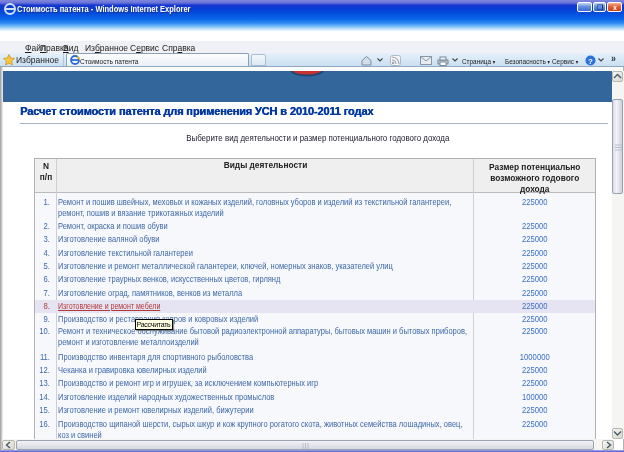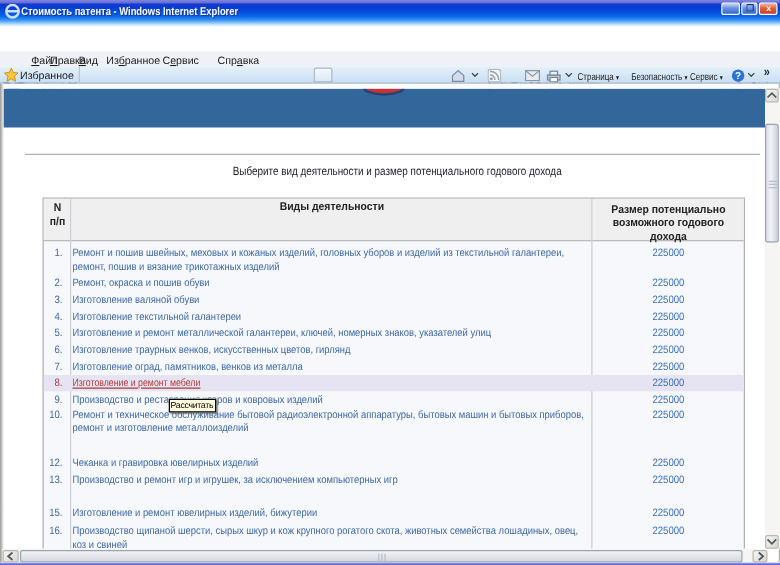--- a/index.html
+++ b/index.html
@@ -1,17 +1,17 @@
 <!DOCTYPE html>
 <html><head><meta charset="utf-8">
 <style>
 html,body{margin:0;padding:0;}
 body{width:624px;height:452px;overflow:hidden;position:relative;
  font-family:"Liberation Sans", sans-serif;background:#fff;}
-#titlebar{position:absolute;left:0;top:0;width:624px;height:21px;
+#titlebar{position:absolute;left:0;top:0;width:624px;height:31px;
  background:linear-gradient(#8087db 0%,#6a73d8 9%,#1537cf 17%,#063fd6 30%,#0450dd 45%,#0a66ea 62%,#2f8ef2 75%,#7fc0f7 86%,#c8e4fa 94%,#e8f4fd 100%);}
 .ttxt{position:absolute;left:16.5px;top:3.5px;font-size:9px;font-weight:bold;color:#fff;
  text-shadow:1px 1px 1px #1a2f8a;white-space:nowrap;transform:scaleX(.835);transform-origin:0 50%;}
 .wbtn{position:absolute;top:2px;height:10px;border-radius:2px;border:1px solid #fff;box-sizing:border-box;}
 #btnmin{left:577px;width:15px;background:linear-gradient(#c2d8f4,#6890e0 45%,#3a68cc);}
 #btnmax{left:593px;width:13px;background:linear-gradient(#c2d8f4,#6890e0 45%,#3a68cc);}
 #btncls{left:607px;width:15px;background:linear-gradient(#f4b694,#e06038 45%,#cc4018);}
 .wg{position:absolute;color:#fff;font-size:7px;line-height:7px;font-weight:bold;}
 #navbar{position:absolute;left:0;top:19px;width:624px;height:22px;
  background:linear-gradient(#ecf5fd,#d8e9f8 60%,#c6ddf2);border-bottom:1px solid #b8cfe4;box-sizing:border-box;margin-top:36px;}
@@ -136,28 +136,36 @@
  <svg width="8" height="6" style="position:absolute;left:610px;top:6px">
       <path d="M1 1 L4 4.5 L7 1" stroke="#333" stroke-width="1.3" fill="none"></path>
     </svg>
 </div>
 <div id="menubar">
  <div class="mi" style="left:25px"><u>Ф</u>айл</div>
  <div class="mi" style="left:40px"><u>П</u>равка</div>
  <div class="mi" style="left:63px"><u>В</u>ид</div>
  <div class="mi" style="left:85px">Из<u>б</u>ранное</div>
  <div class="mi" style="left:130px">С<u>е</u>рвис</div>
- <div class="mi" style="left:174px">Спр<u>а</u>вка</div>
+ <div class="mi" style="left:162px">Спр<u>а</u>вка</div>
 </div>
 <div id="tabrow">
  <div id="favbtn">
   <svg width="12" height="12" style="position:absolute;left:3px;top:1px">
    <path d="M6 0.5 L7.6 4 L11.5 4.4 L8.6 7 L9.4 11 L6 9 L2.6 11 L3.4 7 L0.5 4.4 L4.4 4 Z" fill="#f8c83c" stroke="#d89018" stroke-width="0.8"></path>
   </svg>
   <div id="favtxt">Избранное</div>
+ </div>
+ <div id="tab">
+  <svg width="10" height="10" style="position:absolute;left:3px;top:1px">
+   <circle cx="5" cy="5" r="4" fill="none" stroke="#2a6ad8" stroke-width="1.8"></circle>
+   <path d="M1 5 H9" stroke="#2a6ad8" stroke-width="1.8"></path>
+   <path d="M7 2 Q10 3 9.5 5" stroke="#e8b820" stroke-width="1.4" fill="none"></path>
+  </svg>
+  <div id="tabtxt">Стоимость патента</div>
  </div>
  <div id="tabstub"></div>
  <svg width="13" height="11" style="position:absolute;left:360px;top:2px">
   <path d="M2 5.5 L6.5 1.5 L11 5.5 V10 H2 Z" fill="#d3dde9" stroke="#7b8ea5" stroke-width="1"></path>
  </svg>
  <svg width="6" height="5" style="position:absolute;left:377px;top:5px">
       <path d="M0.5 0.5 L3 3 L5.5 0.5" stroke="#444" stroke-width="1.1" fill="none"></path>
     </svg>
  <svg width="11" height="11" style="position:absolute;left:390px;top:2px">
   <rect x="0.5" y="0.5" width="10" height="10" rx="2" fill="#f4f6f8" stroke="#b0b8c0"></rect>
@@ -187,20 +195,21 @@
       <path d="M0.5 0.5 L3 3 L5.5 0.5" stroke="#444" stroke-width="1.1" fill="none"></path>
     </svg>
  <div class="cmdtxt" style="left:611px;top:-1px;font-weight:bold;color:#234;font-size:11px">»</div>
 </div>
 <div id="strip"></div>
 <div id="content">
  <div id="band"></div>
  <svg width="40" height="10" style="position:absolute;left:285px;top:0px">
   <ellipse cx="20" cy="-1" rx="16" ry="5.5" fill="#c8332f" stroke="#1f4677" stroke-width="2"></ellipse>
  </svg>
+ <div id="heading">Расчет стоимости патента для применения УСН в 2010-2011 годах</div>
  <div id="hr1"></div>
  <div id="subtitle">Выберите вид деятельности и размер потенциального годового дохода</div>
  <div id="tbl">
   <div id="thead">
    <div style="position:absolute;left:0;top:2px;width:22px;text-align:center;font-size:9px;font-weight:bold;color:#222;line-height:11px;transform:scaleX(.925);transform-origin:50% 0">N<br>п/п</div>
    <div style="position:absolute;left:22px;top:1.3px;width:417px;text-align:center;font-size:9px;font-weight:bold;color:#222;transform:scaleX(.925);transform-origin:50% 0">Виды деятельности</div>
    <div style="position:absolute;left:439px;top:3px;width:121.5px;text-align:center;font-size:9px;font-weight:bold;color:#222;line-height:11px;transform:scaleX(.925);transform-origin:50% 0">Размер потенциально<br>возможного годового<br>дохода</div>
   </div>
   <div class="cdiv" style="left:21.5px"></div>
   <div class="cdiv" style="left:438px"></div>
@@ -247,29 +256,39 @@
   <div class="row" style="top:154.3px;height:13.3px">
         <div class="num">9.</div>
         <div class="act">Производство и реставрация ковров и ковровых изделий</div>
         <div class="amt">225000</div>
       </div>
   <div class="row dbl dblB" style="top:165px;height:24.3px">
         <div class="num">10.</div>
         <div class="act">Ремонт и техническое обслуживание бытовой радиоэлектронной аппаратуры, бытовых машин и бытовых приборов,<br>ремонт и изготовление металлоизделий</div>
         <div class="amt">225000</div>
       </div>
+  <div class="row" style="top:191.9px;height:13.3px">
+        <div class="num">11.</div>
+        <div class="act">Производство инвентаря для спортивного рыболовства</div>
+        <div class="amt">1000000</div>
+      </div>
   <div class="row" style="top:205.2px;height:13.3px">
         <div class="num">12.</div>
         <div class="act">Чеканка и гравировка ювелирных изделий</div>
         <div class="amt">225000</div>
       </div>
   <div class="row" style="top:218.5px;height:13.3px">
         <div class="num">13.</div>
         <div class="act">Производство и ремонт игр и игрушек, за исключением компьютерных игр</div>
         <div class="amt">225000</div>
+      </div>
+  <div class="row" style="top:231.8px;height:13.3px">
+        <div class="num">14.</div>
+        <div class="act">Изготовление изделий народных художественных промыслов</div>
+        <div class="amt">100000</div>
       </div>
   <div class="row" style="top:245.1px;height:13.3px">
         <div class="num">15.</div>
         <div class="act">Изготовление и ремонт ювелирных изделий, бижутерии</div>
         <div class="amt">225000</div>
       </div>
   <div class="row dbl dblB" style="top:258.4px;height:24.3px">
         <div class="num">16.</div>
         <div class="act">Производство щипаной шерсти, сырых шкур и кож крупного рогатого скота, животных семейства лошадиных, овец,<br>коз и свиней</div>
         <div class="amt">225000</div>

